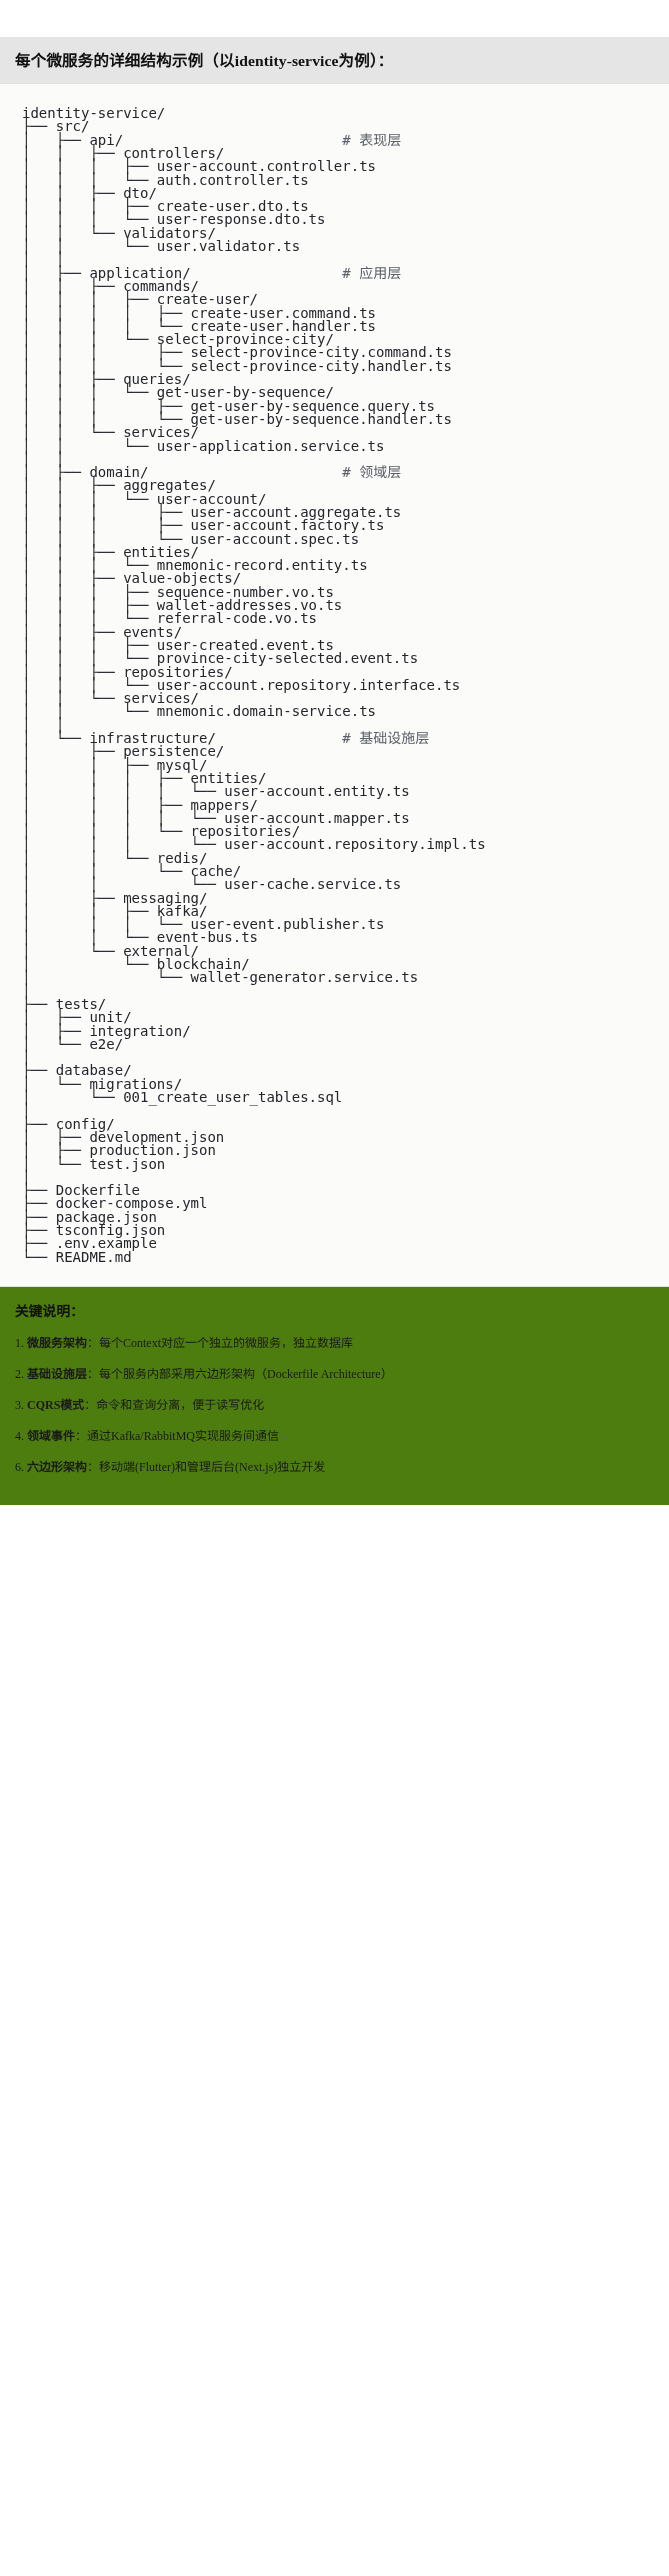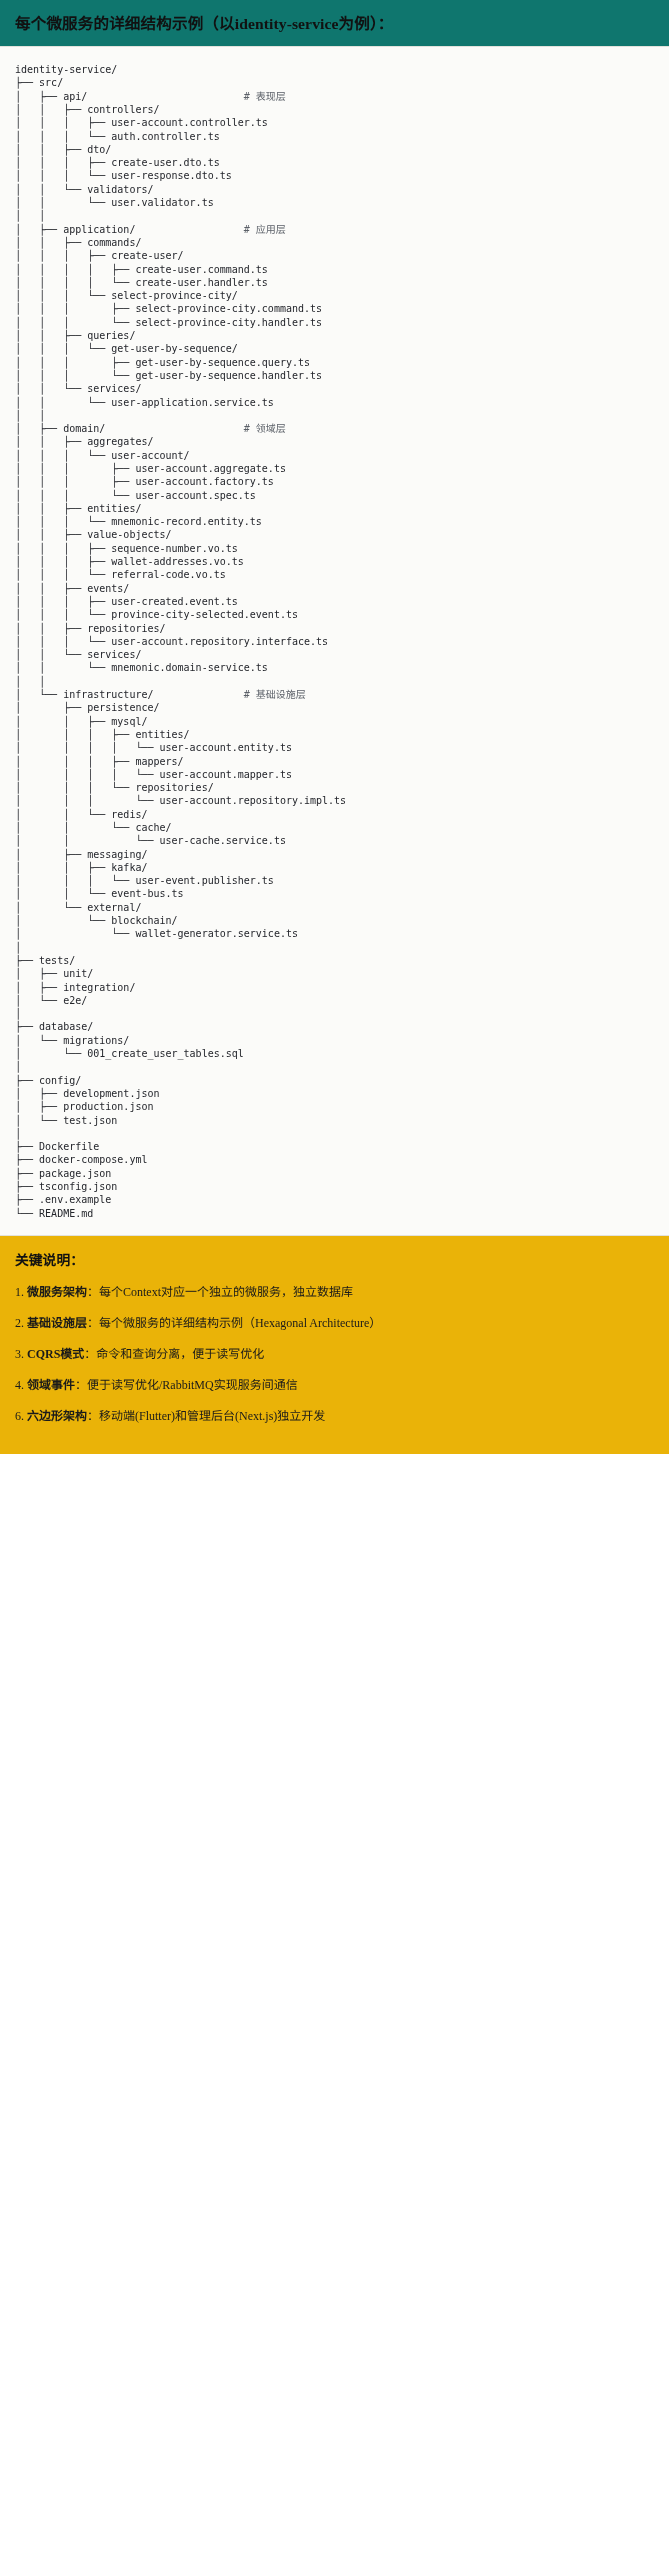--- a/index.html
+++ b/index.html
@@ -15,59 +15,60 @@
     -webkit-font-smoothing: antialiased;
   }
   .page {
     width: 669px;
     box-sizing: border-box;
     background: #ffffff;
   }
 
   
   .header-band {
-    background: #0f766e;
+    background: #e5e5e5;
     border-bottom: 0.6px solid #e2e2dc;
     padding: 13.8px 15px 12.5px 15px;
     box-sizing: border-box;
+    margin-top: 37px;
   }
   .page-title {
     font-family: "Liberation Serif", "DejaVu Serif", serif;
     font-weight: bold;
     font-size: 15.6px;
     line-height: 1.25;
     letter-spacing: 0.1px;
     color: #111111;
     margin: 0;
   }
 
   
   .tree-band {
     background: #fbfbf9;
     border-bottom: 0.6px solid #e2e2dc;
     padding: 16.3px 15px 15px 15px;
     box-sizing: border-box;
   }
   pre.tree {
-    margin: 0;
+    margin: 7px;
     font-family: "DejaVu Sans Mono", "Liberation Mono", monospace;
-    font-size: 10px;
+    font-size: 14px;
     line-height: 13.3px;
     color: #23252b;
     white-space: pre;
     tab-size: 4;
     overflow: visible;
   }
   pre.tree .cmt {
     color: #5b6068;
   }
 
   
   .notes-band {
-    background: #eab308;
+    background: #4d7c0f;
     padding: 16.3px 15px 16.3px 15px;
     box-sizing: border-box;
   }
   .notes-title {
     font-family: "Liberation Serif", "DejaVu Serif", serif;
     font-weight: bold;
     font-size: 13.8px;
     color: #111111;
     margin: 0 0 12.5px 0;
     line-height: 1.3;
@@ -200,22 +201,22 @@
 ├── tsconfig.json
 ├── .env.example
 └── README.md</pre>
   </div>
 
   <div class="notes-band">
     <h2 class="notes-title">关键说明：</h2>
 
     <ol class="notes-list" id="notes-list">
         <li><span class="note-num">1. </span><span class="note-term">微服务架构</span><span class="note-sep">：</span><span class="note-body">每个Context对应一个独立的微服务，独立数据库</span></li>
-        <li><span class="note-num">2. </span><span class="note-term">基础设施层</span><span class="note-sep">：</span><span class="note-body">每个微服务的详细结构示例（Hexagonal Architecture）</span></li>
+        <li><span class="note-num">2. </span><span class="note-term">基础设施层</span><span class="note-sep">：</span><span class="note-body">每个服务内部采用六边形架构（Dockerfile Architecture）</span></li>
         <li><span class="note-num">3. </span><span class="note-term">CQRS模式</span><span class="note-sep">：</span><span class="note-body">命令和查询分离，便于读写优化</span></li>
-        <li><span class="note-num">4. </span><span class="note-term">领域事件</span><span class="note-sep">：</span><span class="note-body">便于读写优化/RabbitMQ实现服务间通信</span></li>
+        <li><span class="note-num">4. </span><span class="note-term">领域事件</span><span class="note-sep">：</span><span class="note-body">通过Kafka/RabbitMQ实现服务间通信</span></li>
         <li><span class="note-num">6. </span><span class="note-term">六边形架构</span><span class="note-sep">：</span><span class="note-body">移动端(Flutter)和管理后台(Next.js)独立开发</span></li>
       </ol>
 
   </div>
 
 </div>
 
 
 </body></html>

